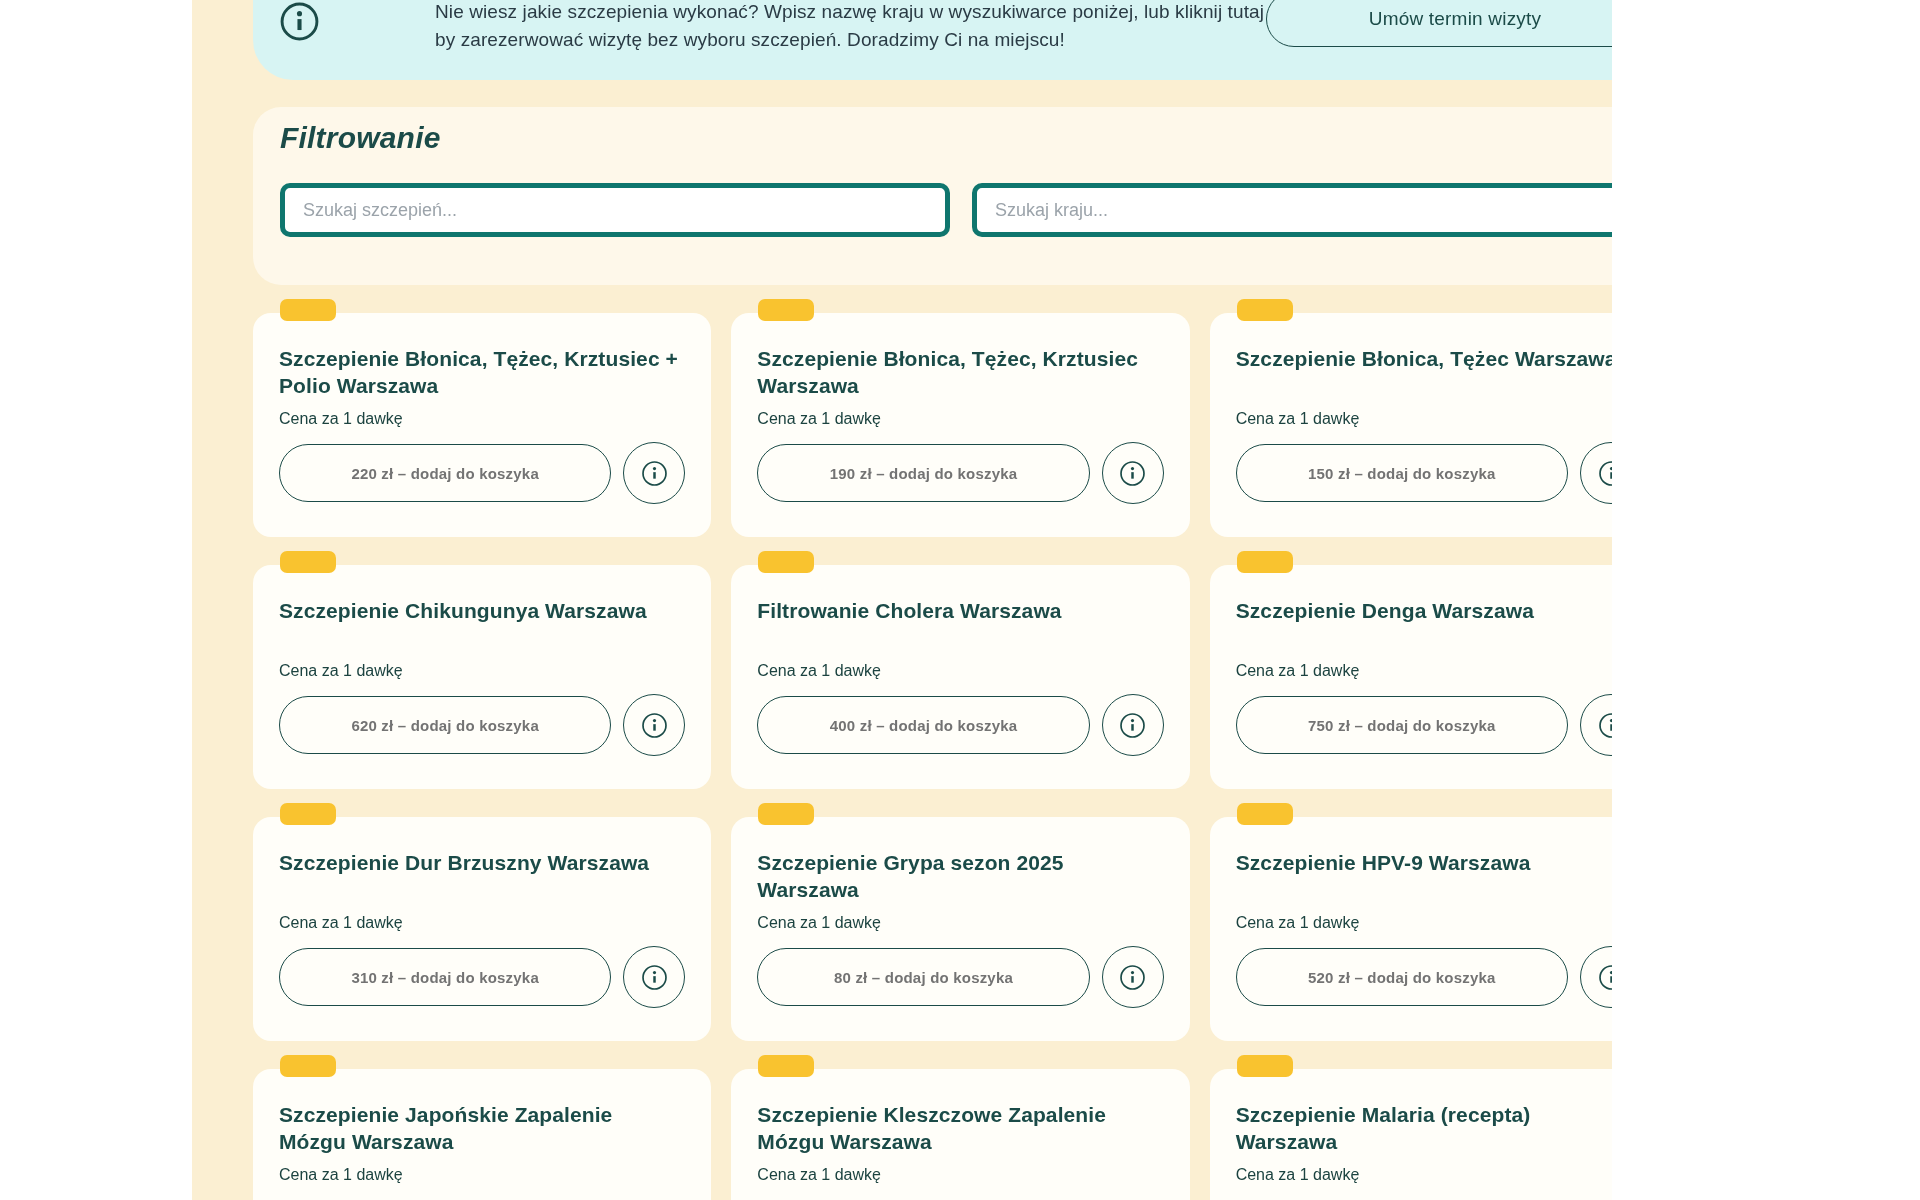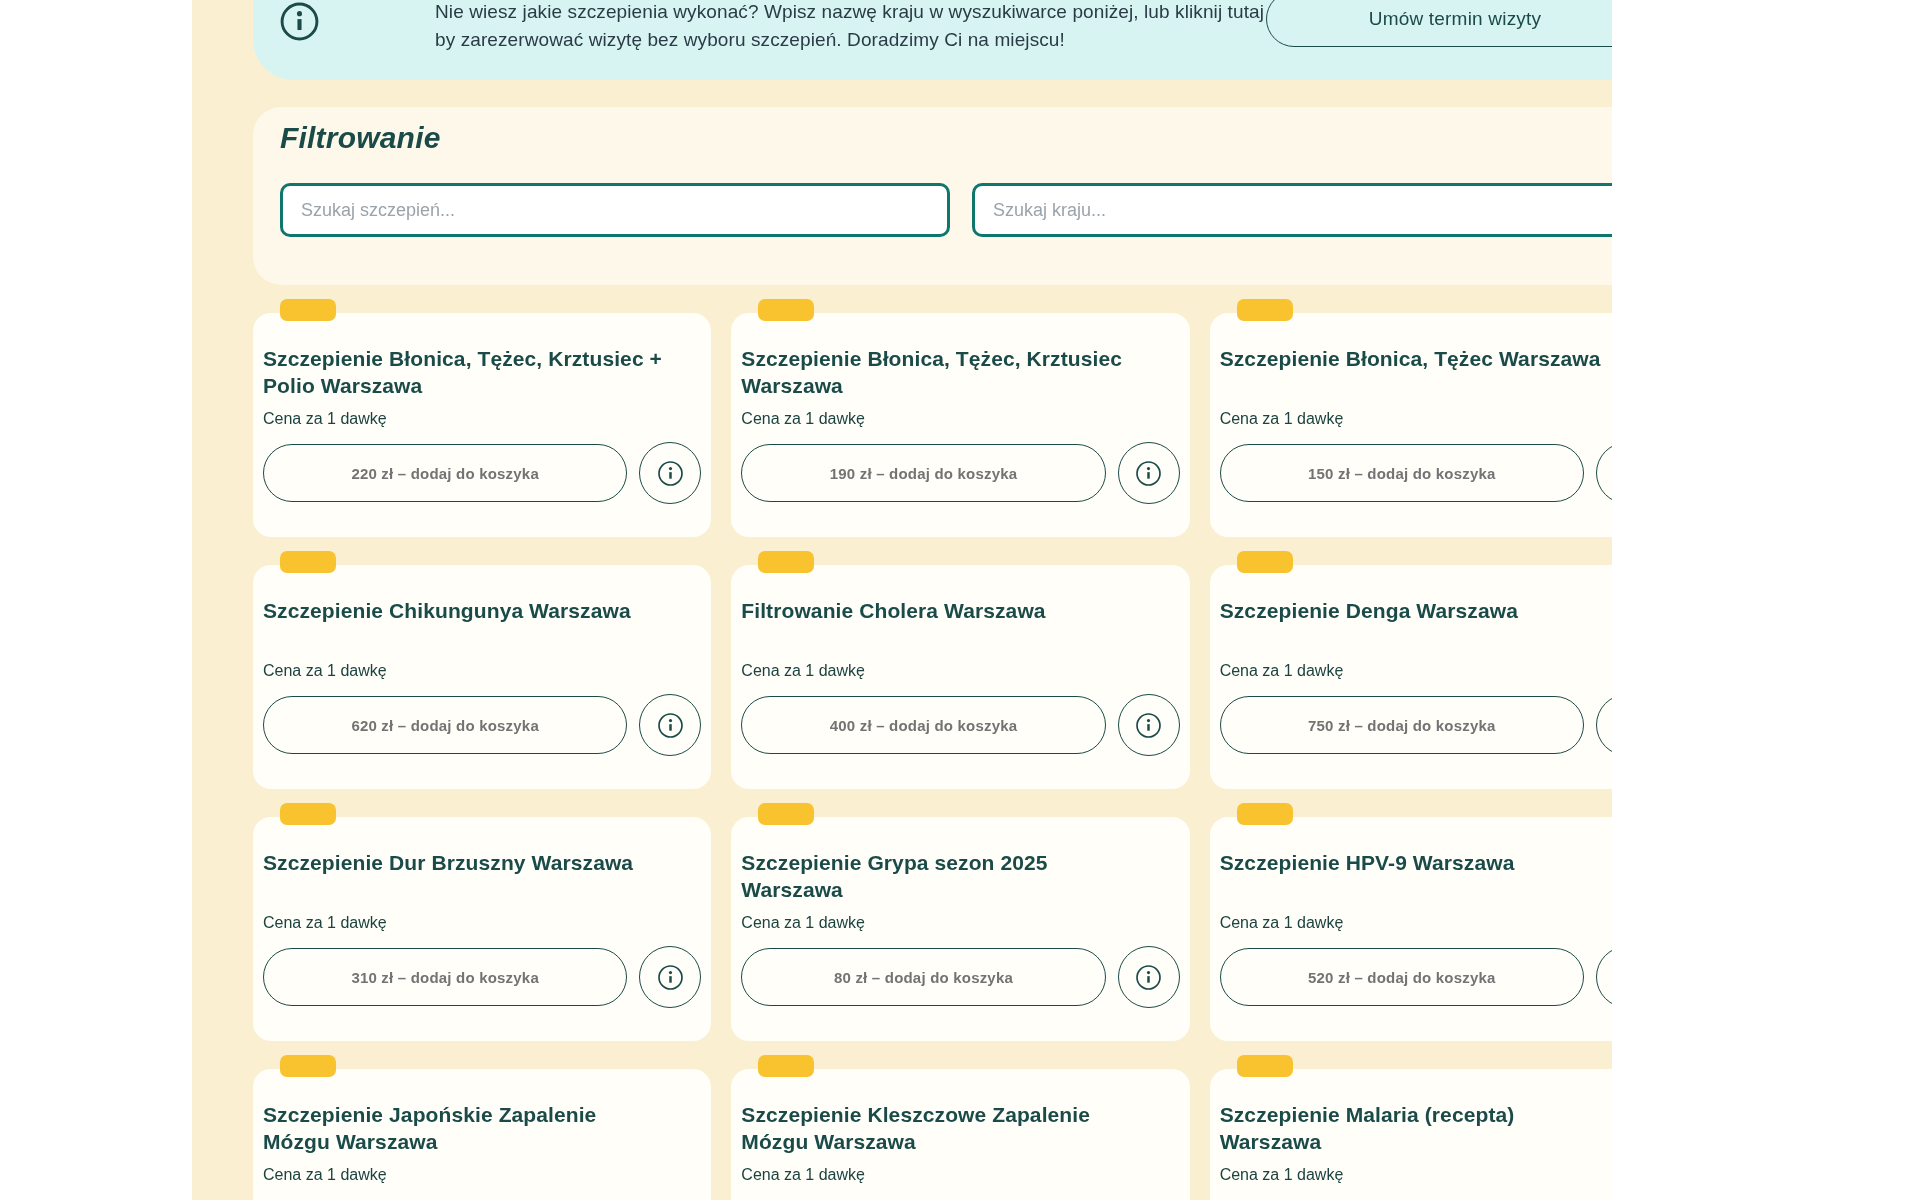--- a/index.html
+++ b/index.html
@@ -19,30 +19,30 @@
               font-family:"Liberation Sans",sans-serif;}
   .banner-btn span{font-size:19px;font-weight:400;color:#1B4B48;letter-spacing:.2px;}
 
   
   .filter-card{position:absolute;left:253px;top:107px;width:1415px;height:178px;
                background:#FEF8EA;border-radius:28px;}
   .filter-title{position:absolute;left:27px;top:14px;font-size:30px;font-weight:700;
                 color:#1B4B48;letter-spacing:.2px;font-style:italic;}
   .filter-inputs{position:absolute;left:27px;right:26px;top:76px;display:grid;
                  grid-template-columns:1fr 1fr;gap:22px;}
-  .filter-inputs input{height:54px;border:3px solid #0f766e;border-radius:10px;background:#FFFFFF;
+  .filter-inputs input{height:54px;border:5px solid #0f766e;border-radius:10px;background:#FFFFFF;
                        padding:0 18px;font-size:18px;color:#333;box-sizing:border-box;outline:none;
                        font-family:"Liberation Sans",sans-serif;}
   .filter-inputs input::placeholder{color:#9BA3AA;}
 
   
   .grid{position:absolute;left:253px;top:313px;width:1415px;display:grid;
         grid-template-columns:repeat(3,1fr);column-gap:20px;row-gap:28px;}
   .card{position:relative;height:224px;background:#FFFEF9;border-radius:18px;
-        padding:32px 10px 0;box-sizing:border-box;}
+        padding:32px 26px 0;box-sizing:border-box;}
   .card-tab{position:absolute;top:-14px;left:27px;width:56px;height:22px;
             background:#F9C32F;border-radius:7px;}
   .card-title{font-size:21px;font-weight:700;color:#1B4B48;line-height:27px;
               white-space:pre-line;min-height:56px;letter-spacing:.1px;}
   .card-caption{margin-top:9px;font-size:16px;color:#1C4340;}
   .card-actions{margin-top:14px;display:flex;align-items:center;gap:12px;}
   .price-btn{flex:1;height:58px;border:1.5px solid #1B4B48;border-radius:29px;background:transparent;
              display:flex;align-items:center;justify-content:center;cursor:pointer;
              font-family:"Liberation Sans",sans-serif;}
   .price-btn span{font-size:15px;font-weight:700;color:#737373;letter-spacing:.2px;}

